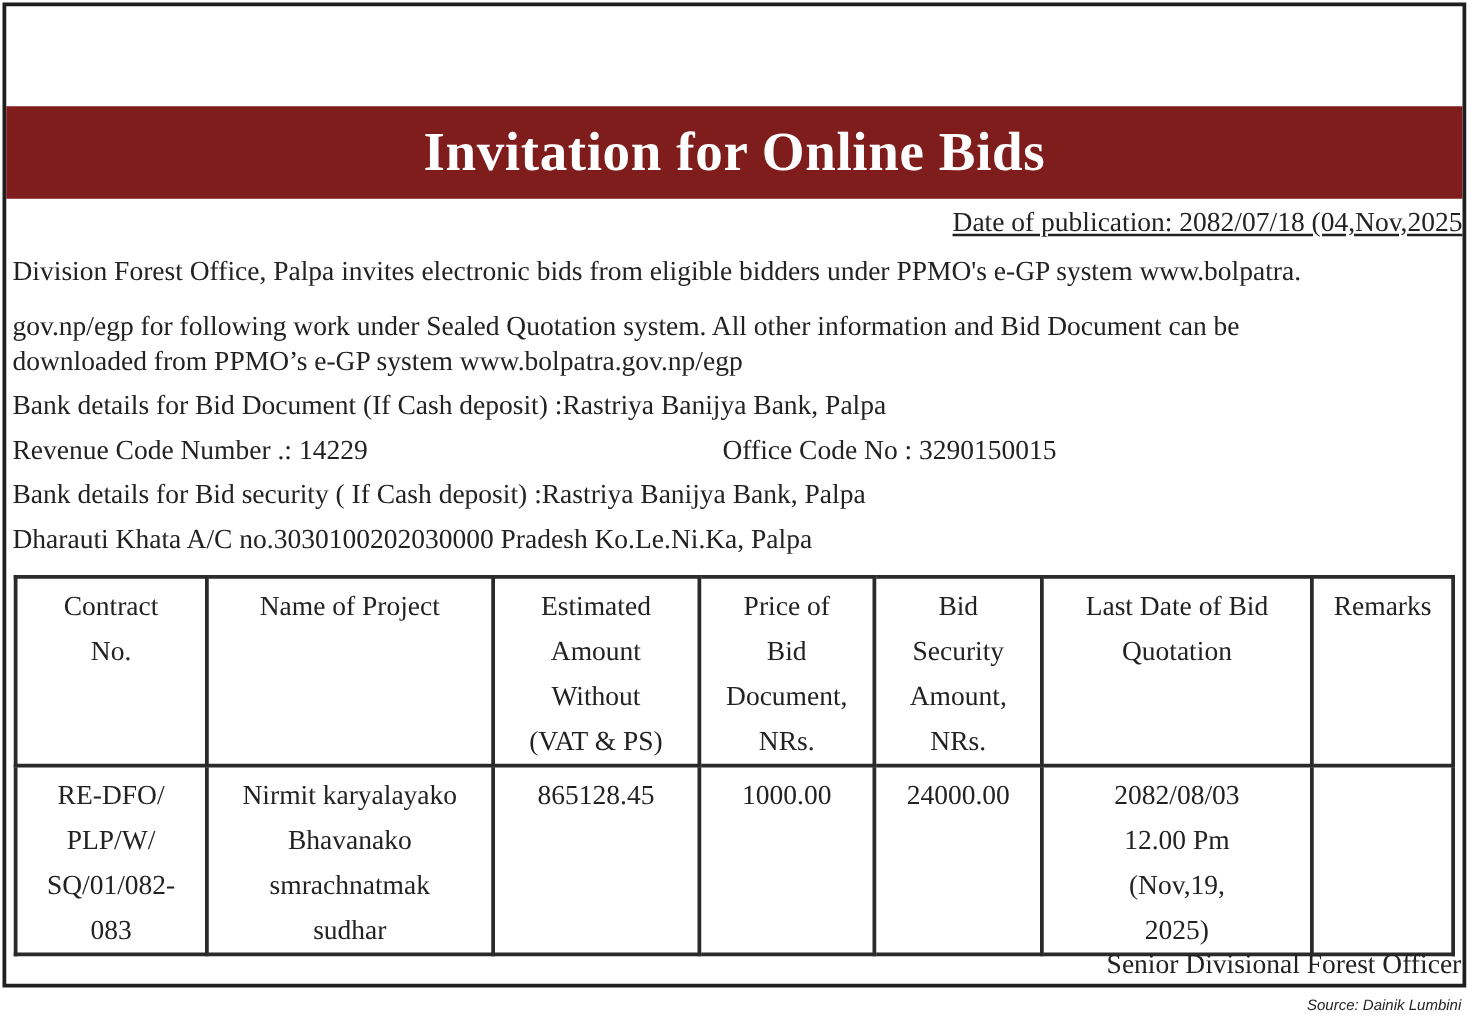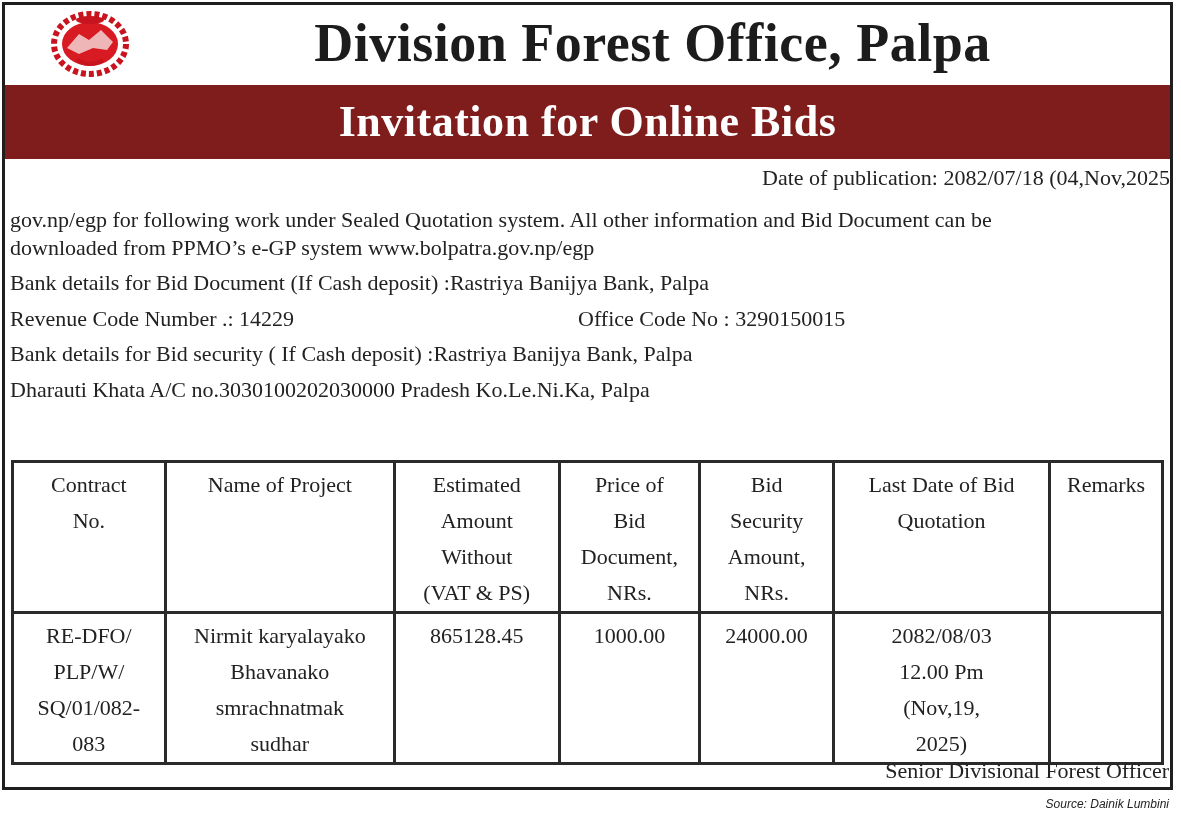--- a/index.html
+++ b/index.html
@@ -24,21 +24,21 @@
     }
     .banner {
       position: absolute; left: 0; top: 80px; width: 100%; height: 74px;
       background: #7f1d1d; color: #fff; text-align: center;
       font-size: 44px; font-weight: bold; line-height: 74px; letter-spacing: 0.5px;
     }
     .body {
       position: absolute; left: 10px; top: 160px; width: 1150px;
       font-size: 22px; line-height: 35.5px; color: #222;
     }
-    .date { text-align: right; margin-right: -10px; }
+    .date { text-align: right; margin-right: -10px; text-decoration: underline; }
     .line { white-space: nowrap; }
     .para { text-align: justify; line-height: 41px; }
     .split { position: relative; height: 35.5px; }
     .split .right { position: absolute; top: 0; }
     table.bids {
       position: absolute; left: 11px; top: 460px; width: 1153px;
       border-collapse: collapse; font-size: 22px; line-height: 36px; color: #222;
     }
     table.bids th, table.bids td {
       border: 3px solid #2a2a2a; vertical-align: top; text-align: center;
@@ -58,38 +58,27 @@
       font-family: "Liberation Sans", sans-serif; font-weight: bold; font-size: 96px;
       color: rgba(120,150,200,0.13); pointer-events: none; white-space: nowrap;
     }
   </style>
 </head>
 <body>
 
 <div class="watermark">Suchana</div>
 
 <div class="notice">
-  <div class="head">
-    <div class="logo">
-      <svg width="82" height="68" viewBox="0 0 82 68">
-        <ellipse cx="41" cy="34" rx="36" ry="30" fill="none" stroke="#c8141e" stroke-width="6" stroke-dasharray="5 3"></ellipse>
-        <ellipse cx="41" cy="34" rx="28" ry="22" fill="#d81a22"></ellipse>
-        <path d="M18 38 L30 24 L40 30 L52 20 L64 32 L58 40 L44 38 L30 44 Z" fill="#f3d2d2" opacity="0.85"></path>
-        <path d="M28 50 Q41 58 54 50" stroke="#c8141e" stroke-width="4" fill="none"></path>
-        <ellipse cx="41" cy="10" rx="14" ry="4" fill="#c8141e"></ellipse>
-      </svg>
-    </div>
-    <div class="title">Division Forest Office, Palpa</div>
-  </div>
   <div class="banner">Invitation for Online Bids</div>
 </div>
 
 <div class="body">
   <div class="date line">Date of publication: 2082/07/18 (04,Nov,2025</div>
   <div class="para">
+    <div class="line">Division Forest Office, Palpa invites electronic bids from eligible bidders under PPMO's e-GP system www.bolpatra.</div>
     <div class="line" style="line-height:48px;">gov.np/egp for following work under Sealed Quotation system. All other information and Bid Document can be</div>
   </div>
   <div class="line" style="margin-top:-14px;">downloaded from PPMO’s e-GP system www.bolpatra.gov.np/egp</div>
   <div class="line">Bank details for Bid Document (If Cash deposit) :Rastriya Banijya Bank, Palpa</div>
   <div class="split">
     <span>Revenue Code Number  .: 14229</span>
     <span class="right" style="left:568px;">Office Code No : 3290150015</span>
   </div>
   <div class="line">Bank details for Bid security ( If Cash deposit) :Rastriya Banijya Bank, Palpa</div>
   <div class="split">

